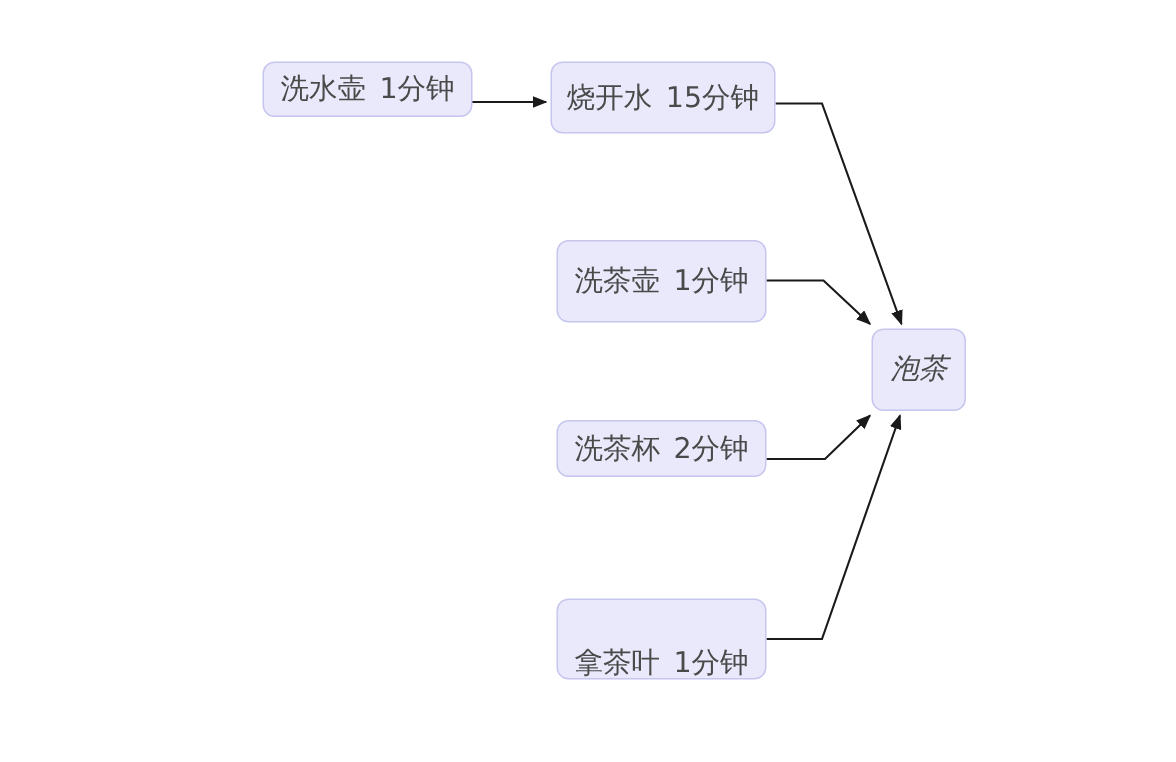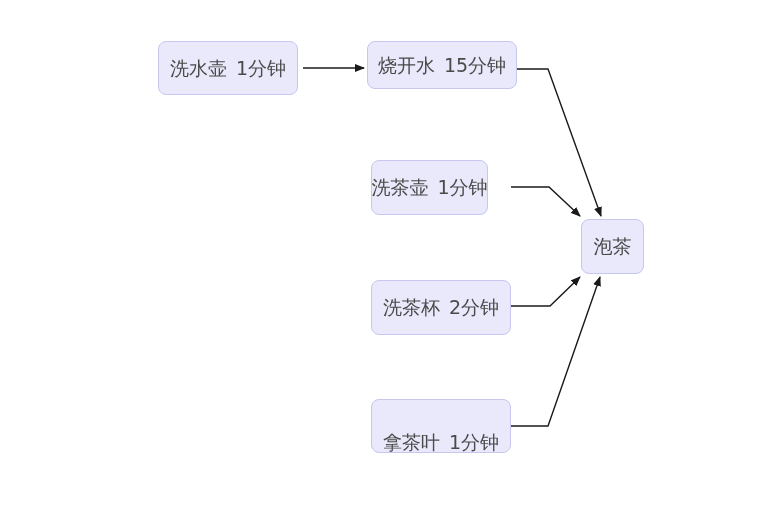--- a/index.html
+++ b/index.html
@@ -51,37 +51,37 @@
     </defs>
     <g>
         <polyline points="303,68 364,68" fill="none" stroke="#1a1a1a" stroke-width="1.4" marker-end="url(#arrowhead)"></polyline>
         <polyline points="517,69 548,69 601,216" fill="none" stroke="#1a1a1a" stroke-width="1.4" marker-end="url(#arrowhead)"></polyline>
         <polyline points="511,187 549,187 580,216" fill="none" stroke="#1a1a1a" stroke-width="1.4" marker-end="url(#arrowhead)"></polyline>
         <polyline points="511,306 550,306 580,277" fill="none" stroke="#1a1a1a" stroke-width="1.4" marker-end="url(#arrowhead)"></polyline>
         <polyline points="511,426 548,426 600,277" fill="none" stroke="#1a1a1a" stroke-width="1.4" marker-end="url(#arrowhead)"></polyline>
       </g>
   </svg>
   <div>
-      <div class="node" style="left: 158px; top: 41px; width: 140px; height: 54px;">
+      <div class="node" style="left: 175px; top: 41px; width: 140px; height: 37px;">
         <span>洗水壶</span>
         <span>1分钟</span>
       </div>
       <div class="node" style="left: 367px; top: 41px; width: 150px; height: 48px;">
         <span>烧开水</span>
         <span>15分钟</span>
       </div>
-      <div class="node" style="left: 371px; top: 160px; width: 117px; height: 55px;">
+      <div class="node" style="left: 371px; top: 160px; width: 140px; height: 55px;">
         <span>洗茶壶</span>
         <span>1分钟</span>
       </div>
-      <div class="node" style="left: 371px; top: 280px; width: 140px; height: 55px;">
+      <div class="node" style="left: 371px; top: 280px; width: 140px; height: 38px;">
         <span>洗茶杯</span>
         <span>2分钟</span>
       </div>
       <div class="node" style="left: 371px; top: 399px; width: 140px; height: 54px; align-items: flex-end;">
         <span>拿茶叶</span>
         <span>1分钟</span>
       </div>
-      <div class="node" style="left: 581px; top: 219px; width: 63px; height: 55px;">
+      <div class="node" style="left: 581px; top: 219px; width: 63px; height: 55px; font-style: italic;">
         <span>泡茶</span>
       </div>
     </div>
 </div>
 
 </body></html>

